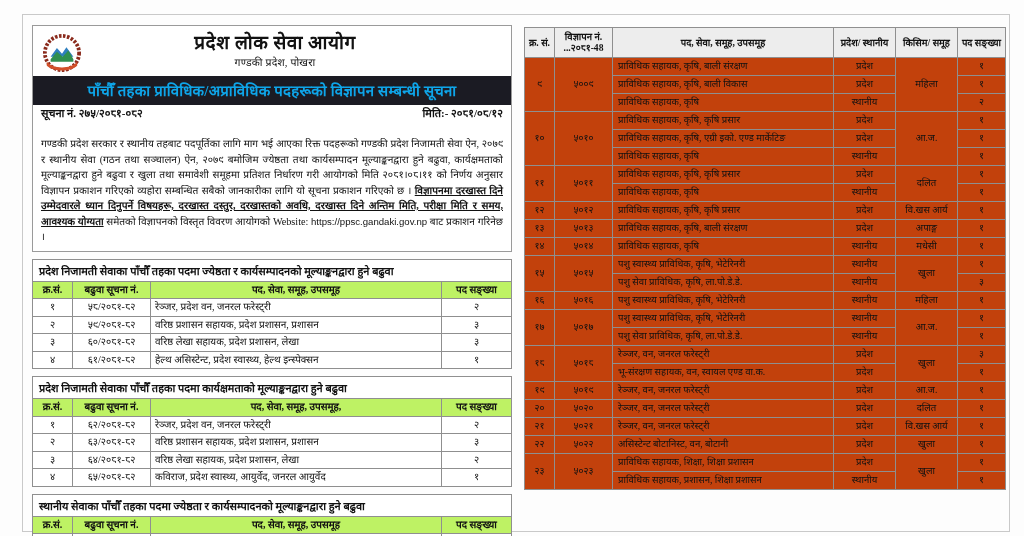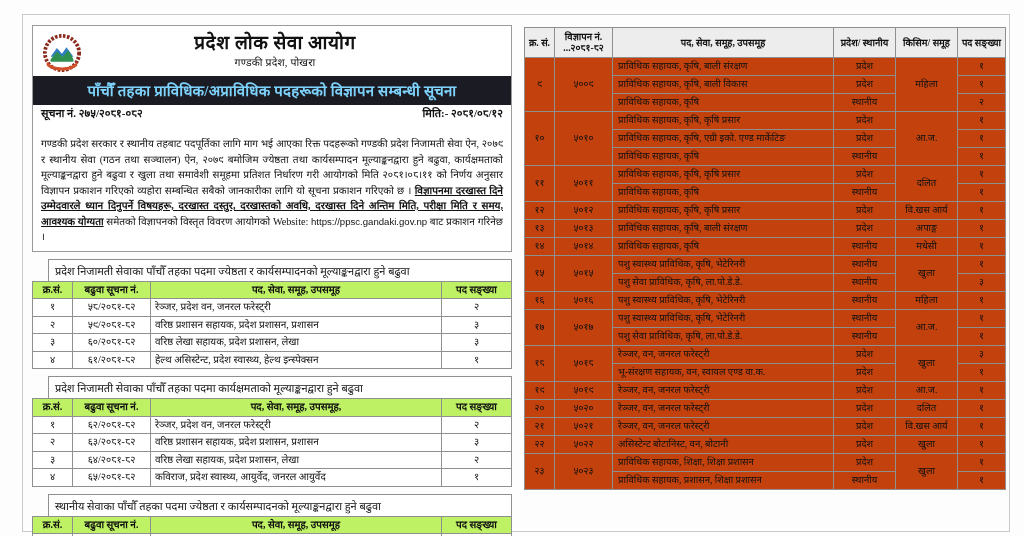--- a/index.html
+++ b/index.html
@@ -51,21 +51,21 @@
   .org{
     flex:1;text-align:center;padding-right:34px;
   }
   .org-name{
     font-size:19px;font-weight:bold;letter-spacing:.5px;line-height:1.15;
   }
   .org-sub{
     font-size:10.5px;margin-top:1px;letter-spacing:.2px;
   }
   .title-bar{
-    background:#1b1b23;color:#7dd3fc;
+    background:#1b1b23;color:#0ea5e9;
     text-align:center;
     font-size:15px;font-weight:bold;
     padding:4px 2px 5px 2px;
     margin:3px -6px 0 -6px;
     letter-spacing:.2px;
   }
   .meta-row{
     display:flex;justify-content:space-between;
     font-size:11px;font-weight:bold;
     margin-top:0;padding:0 2px;
@@ -73,26 +73,25 @@
   .body-para{
     font-size:10.2px;line-height:1.52;
     text-align:justify;
     margin-top:16px;padding:0 2px 1px 2px;
   }
   .body-para .u{ text-decoration:underline; font-weight:bold;}
   .body-para .lnk{ font-family:"Liberation Sans",sans-serif;font-size:9.6px;}
 
   
   .sec-title{
-    font-size:11px;font-weight:normal;
+    font-size:11px;font-weight:bold;
     border:1px solid #8f8f8f;border-bottom:none;
     padding:3px 5px 3px 6px;
     background:#fff;
     margin-top:7px;
-    margin-left:16px;
   }
   table.t{
     border-collapse:collapse;width:100%;
     background:#fff;
     table-layout:fixed;
   }
   table.t th,table.t td{
     border:1px solid #8f8f8f;
     font-size:10px;
     padding:2px 4px;
@@ -290,21 +289,21 @@
           <col class="rt-c0">
           <col class="rt-c1">
           <col>
           <col class="rt-c3">
           <col class="rt-c4">
           <col class="rt-c5">
         </colgroup>
       <thead>
           <tr>
         <th>क्र. सं.</th>
-        <th>विज्ञापन नं. ...२०८१-८२</th>
+        <th>विज्ञापन नं. ...२०८१-48</th>
         <th>पद, सेवा, समूह, उपसमूह</th>
         <th>प्रदेश/ स्थानीय</th>
         <th>किसिम/ समूह</th>
         <th>पद सङ्ख्या</th>
       </tr>
         </thead>
       <tbody>
           <tr>
             <td class="c" rowspan="3">९</td>
             <td class="c" rowspan="3">५००९</td>

